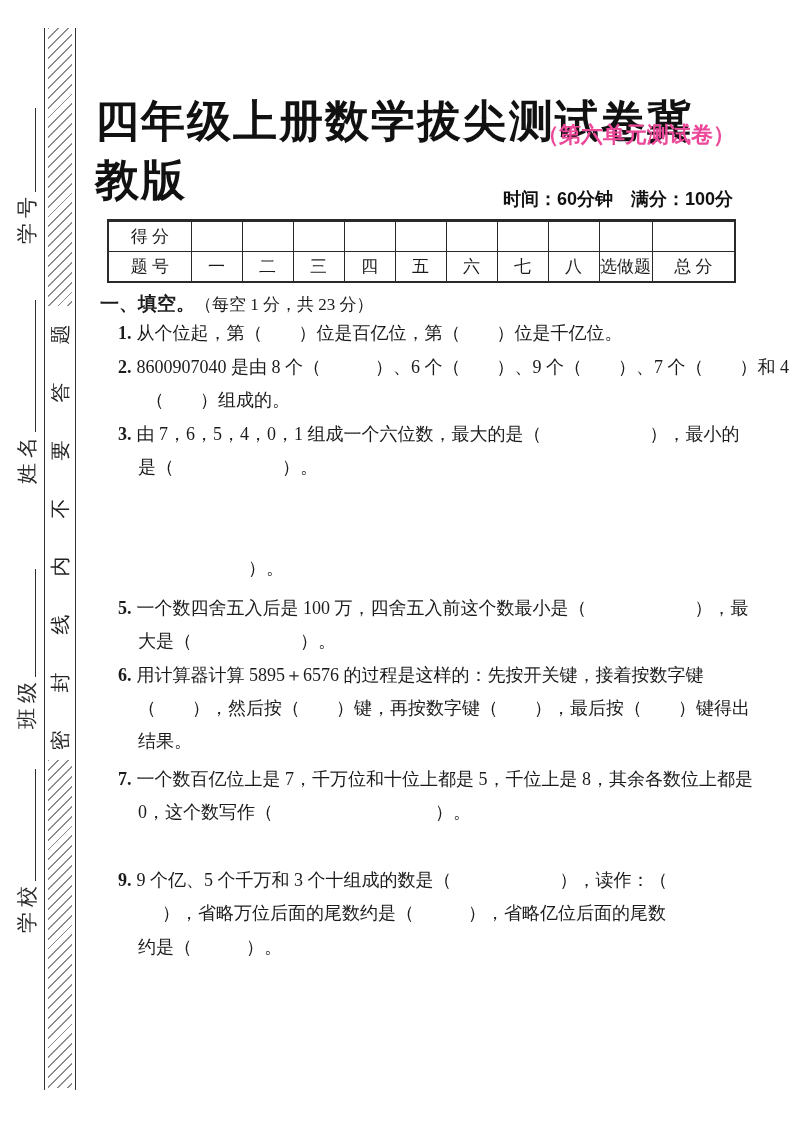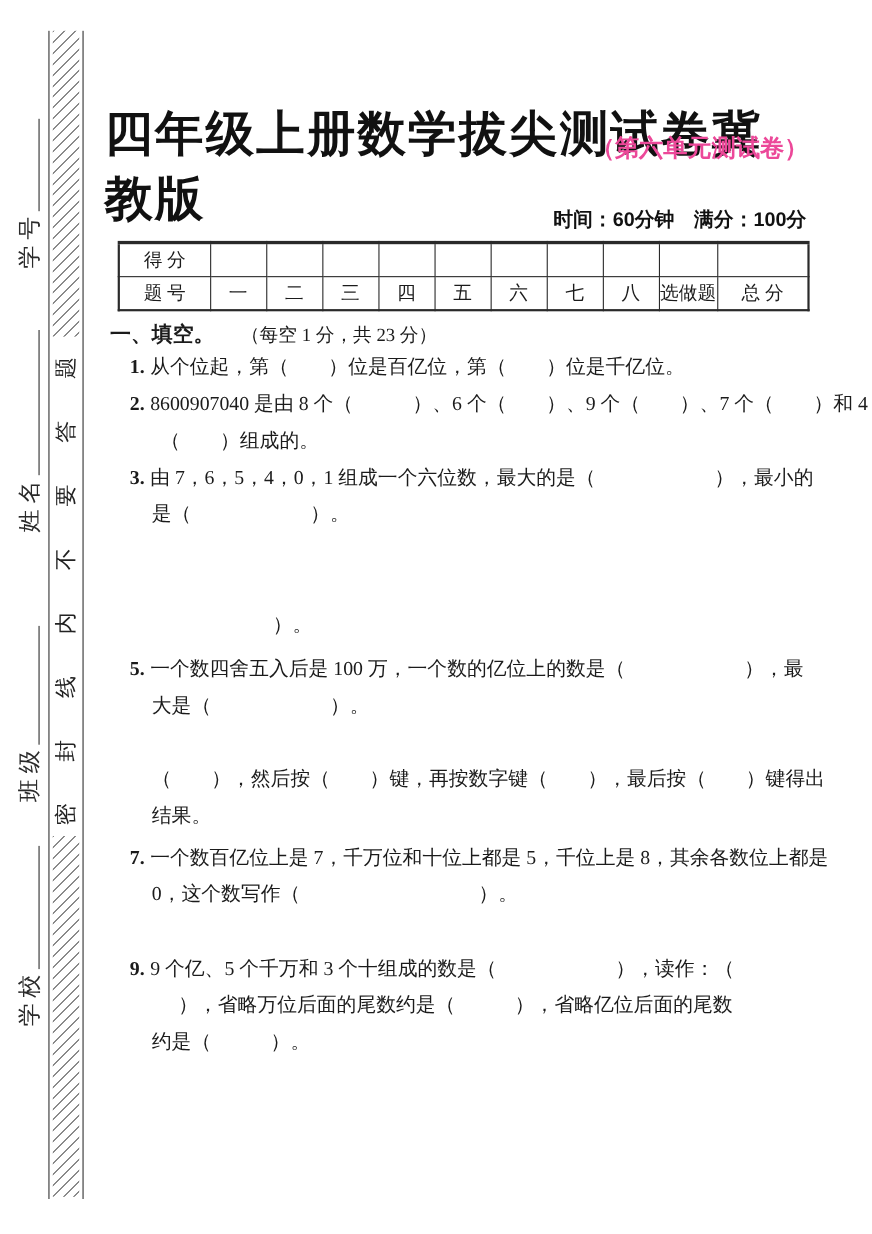--- a/index.html
+++ b/index.html
@@ -58,21 +58,21 @@
     border:2px solid #2a2a2a; border-top:3px solid #2a2a2a;
     font-size:17px;
   }
   .score-table th,.score-table td{
     border:1.5px solid #2a2a2a; height:29px; text-align:center;
     font-weight:normal; padding:0; overflow:hidden;
   }
   
   .section-head{position:absolute; left:100px; top:291px; white-space:nowrap;}
   .section-title{font-weight:bold; font-size:19px;}
-  .section-note{font-size:17px;margin-left:24px;}
+  .section-note{font-size:17px;}
   .qline{position:absolute; font-size:18px; line-height:22px; white-space:nowrap;text-align:center;}
   .qnum{font-weight:bold; margin-right:5px;}
 </style>
 </head>
 <body>
 
 <div class="page">
 
   <div class="field" id="field-xuehao">
     <span class="flabel">学号</span>
@@ -152,23 +152,24 @@
   <div class="qline" style="left:118px;top:322px"><span class="qnum">1.</span><span>从个位起，第（　　）位是百亿位，第（　　）位是千亿位。</span></div>
 
   <div class="qline" style="left:118px;top:356px"><span class="qnum">2.</span><span>8600907040 是由 8 个（　　　）、6 个（　　）、9 个（　　）、7 个（　　）和 4 个</span></div>
   <div class="qline" style="left:146px;top:389px"><span>（　　）组成的。</span></div>
 
   <div class="qline" style="left:118px;top:423px"><span class="qnum">3.</span><span>由 7，6，5，4，0，1 组成一个六位数，最大的是（　　　　　　），最小的</span></div>
   <div class="qline" style="left:138px;top:456px"><span>是（　　　　　　）。</span></div>
 
   <div class="qline" style="left:248px;top:557px"><span>）。</span></div>
 
-  <div class="qline" style="left:118px;top:597px"><span class="qnum">5.</span><span>一个数四舍五入后是 100 万，一个数的亿位上的数是（　　　　　　），最</span></div>
+  <div class="qline" style="left:118px;top:597px"><span class="qnum">5.</span><span>一个数四舍五入后是 100 万，四舍五入前这个数最小是（　　　　　　），最</span></div>
   <div class="qline" style="left:138px;top:630px"><span>大是（　　　　　　）。</span></div>
 
+  <div class="qline" style="left:118px;top:664px"><span class="qnum">6.</span><span>用计算器计算 5895＋6576 的过程是这样的：先按开关键，接着按数字键</span></div>
   <div class="qline" style="left:138px;top:697px"><span>（　　），然后按（　　）键，再按数字键（　　），最后按（　　）键得出</span></div>
   <div class="qline" style="left:138px;top:730px"><span>结果。</span></div>
 
   <div class="qline" style="left:118px;top:768px"><span class="qnum">7.</span><span>一个数百亿位上是 7，千万位和十位上都是 5，千位上是 8，其余各数位上都是</span></div>
   <div class="qline" style="left:138px;top:801px"><span>0，这个数写作（　　　　　　　　　）。</span></div>
 
 
   <div class="qline" style="left:118px;top:869px"><span class="qnum">9.</span><span>9 个亿、5 个千万和 3 个十组成的数是（　　　　　　），读作：（</span></div>
   <div class="qline" style="left:162px;top:902px"><span>），省略万位后面的尾数约是（　　　），省略亿位后面的尾数</span></div>
   <div class="qline" style="left:138px;top:936px"><span>约是（　　　）。</span></div>

